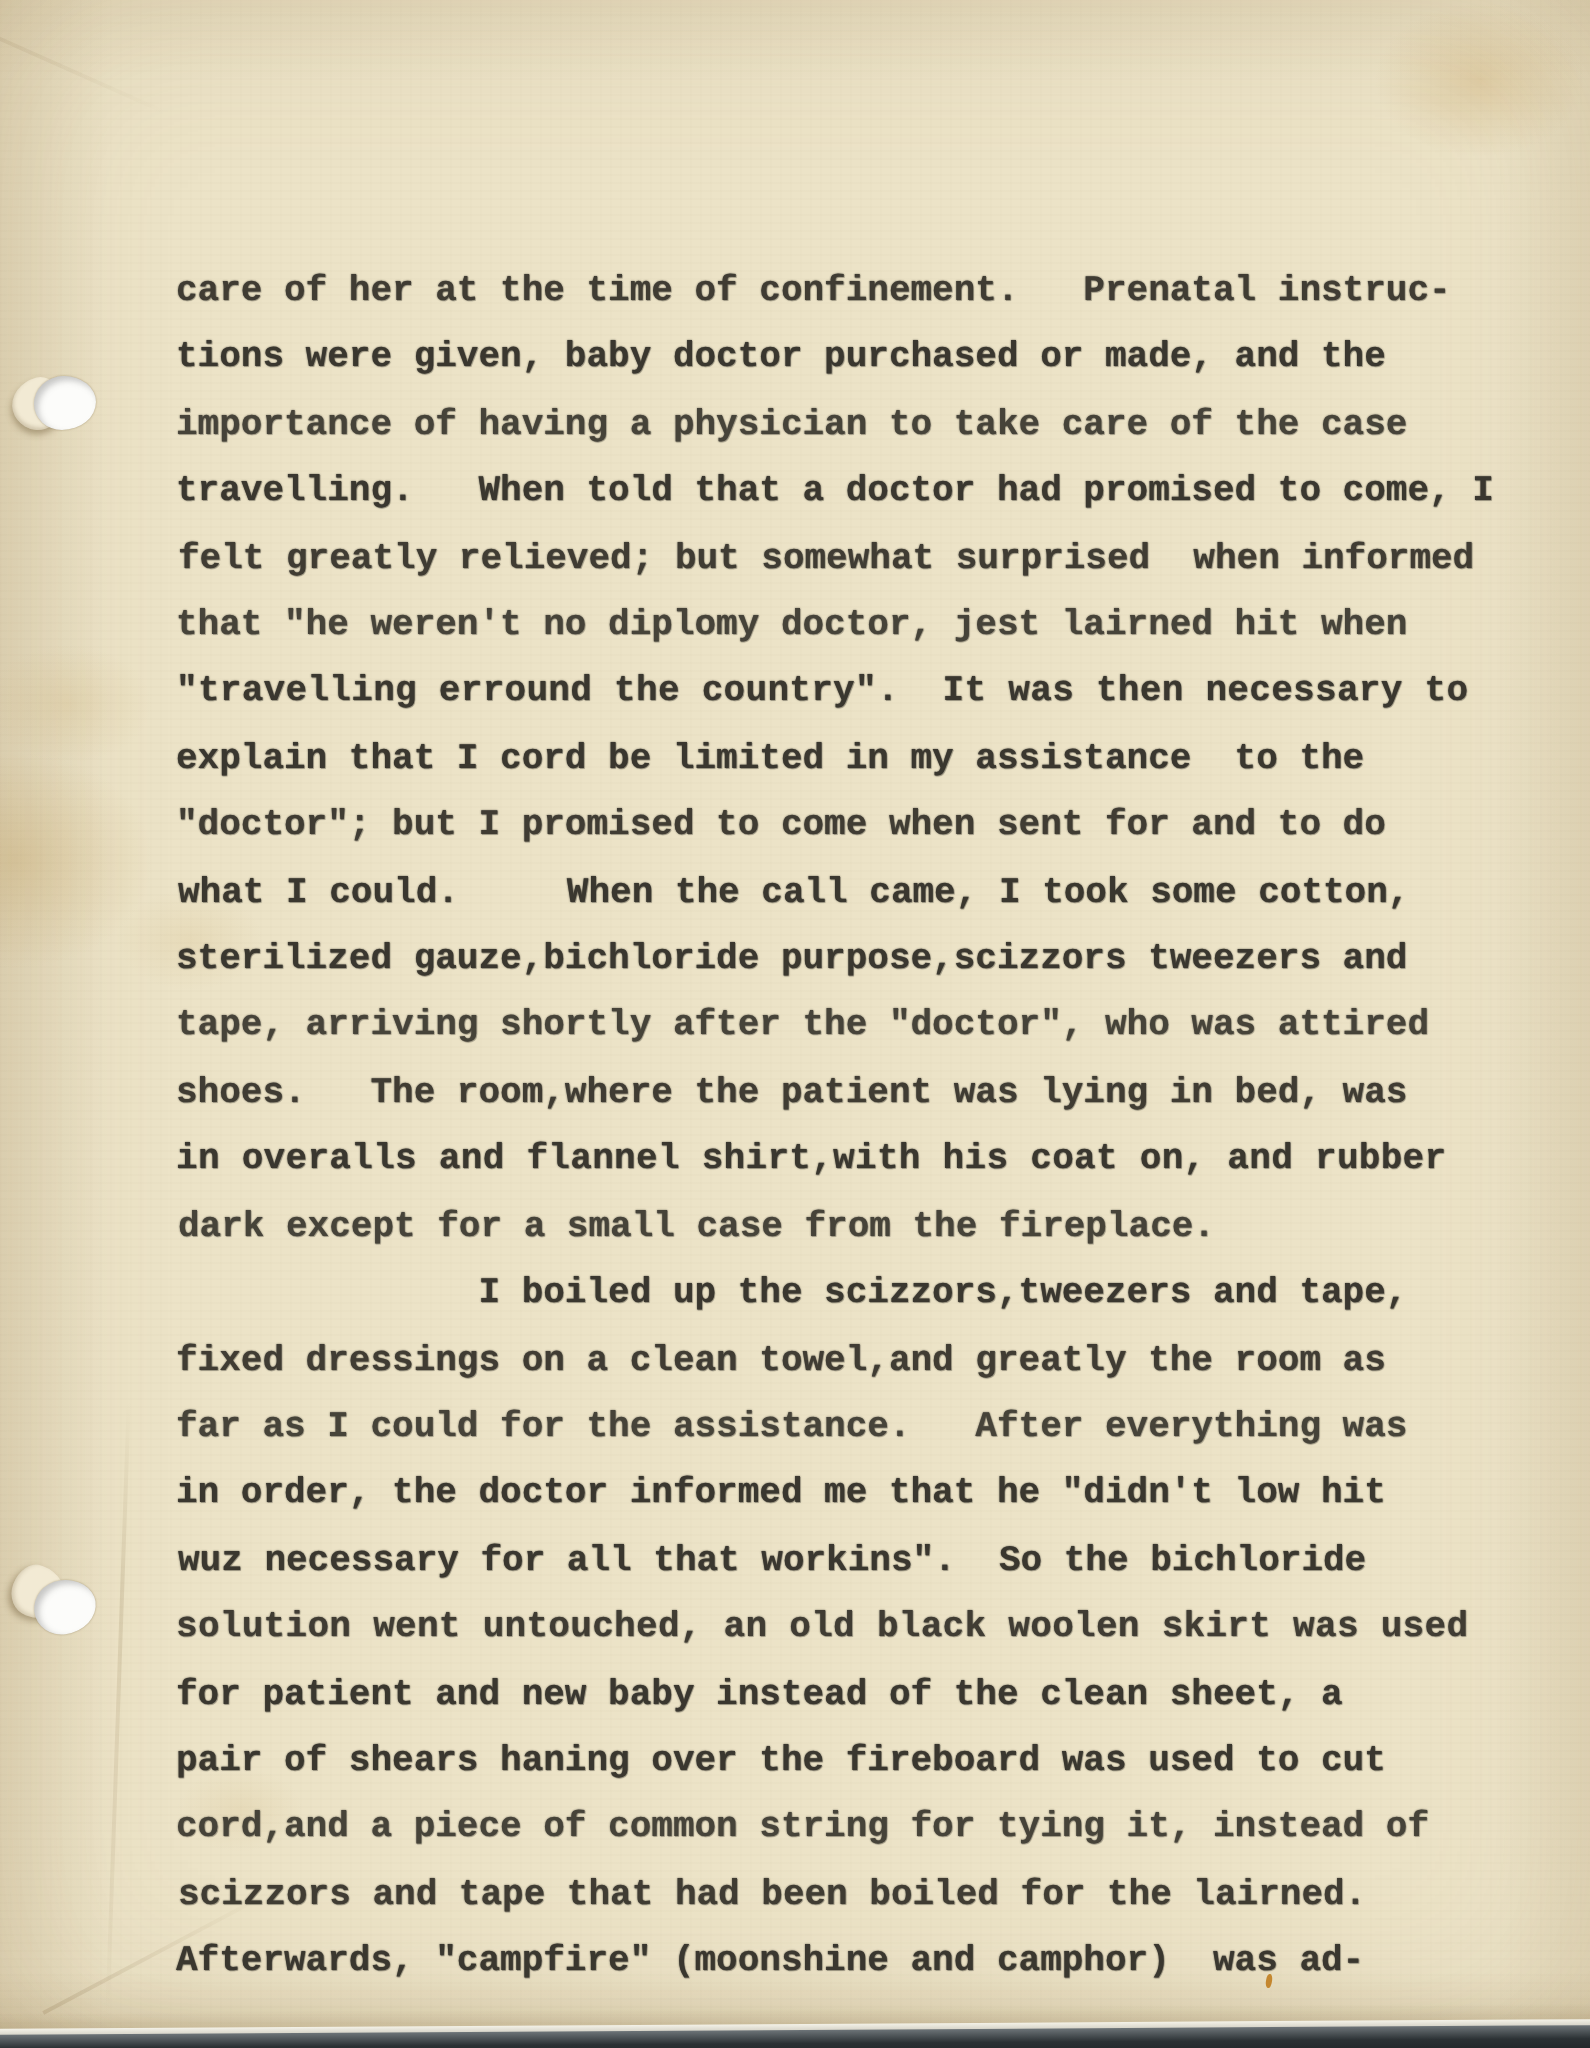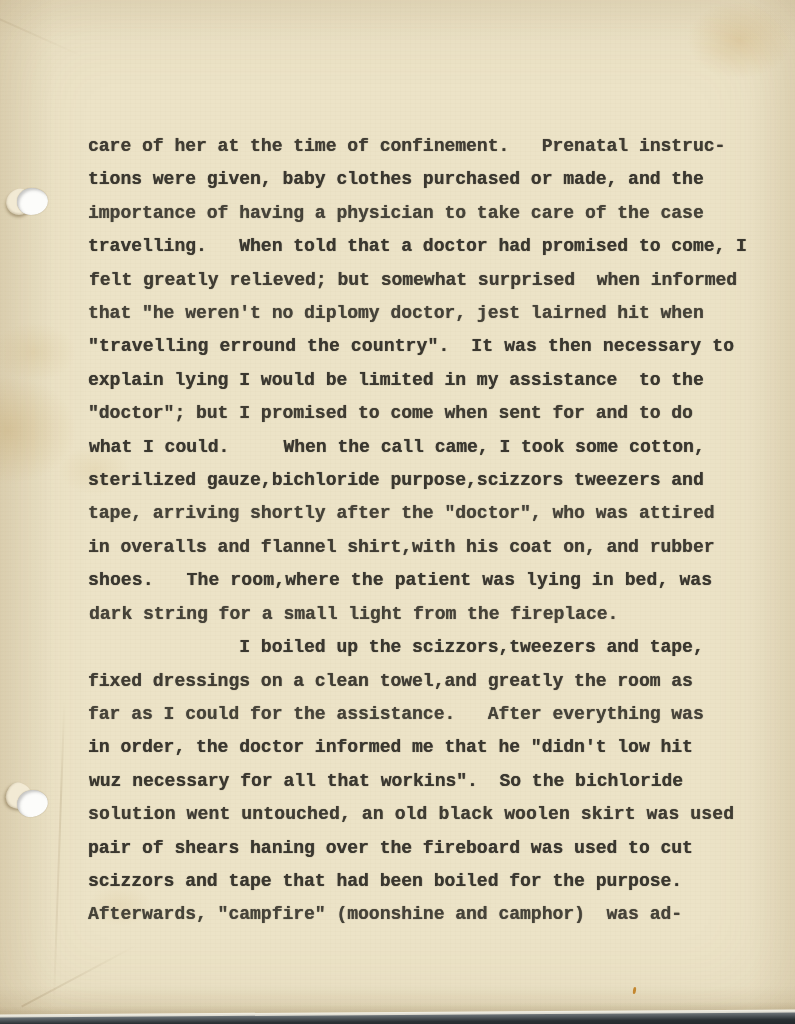--- a/index.html
+++ b/index.html
@@ -124,42 +124,44 @@
     <div class="flap"></div>
     <div class="opening"></div>
   </div>
   <div class="hole hole-bottom">
     <div class="flap"></div>
     <div class="opening"></div>
   </div>
 
   <div class="text-block">
       <div class="tl">care of her at the time of confinement.   Prenatal instruc-</div>
-      <div class="tl">tions were given, baby clothes purchased or made, and the</div>
+      <div class="tl">tions were given, baby doctor purchased or made, and the</div>
       <div class="tl">importance of having a physician to take care of the case</div>
       <div class="tl">travelling.   When told that a doctor had promised to come, I</div>
       <div class="tl">felt greatly relieved; but somewhat surprised  when informed</div>
       <div class="tl">that "he weren't no diplomy doctor, jest lairned hit when</div>
       <div class="tl">"travelling erround the country".  It was then necessary to</div>
-      <div class="tl">explain lying I would be limited in my assistance  to the</div>
+      <div class="tl">explain that I cord be limited in my assistance  to the</div>
       <div class="tl">"doctor"; but I promised to come when sent for and to do</div>
       <div class="tl">what I could.     When the call came, I took some cotton,</div>
       <div class="tl">sterilized gauze,bichloride purpose,scizzors tweezers and</div>
       <div class="tl">tape, arriving shortly after the "doctor", who was attired</div>
+      <div class="tl">shoes.   The room,where the patient was lying in bed, was</div>
       <div class="tl">in overalls and flannel shirt,with his coat on, and rubber</div>
-      <div class="tl">shoes.   The room,where the patient was lying in bed, was</div>
-      <div class="tl">dark string for a small light from the fireplace.</div>
+      <div class="tl">dark except for a small case from the fireplace.</div>
       <div class="tl">              I boiled up the scizzors,tweezers and tape,</div>
       <div class="tl">fixed dressings on a clean towel,and greatly the room as</div>
       <div class="tl">far as I could for the assistance.   After everything was</div>
       <div class="tl">in order, the doctor informed me that he "didn't low hit</div>
       <div class="tl">wuz necessary for all that workins".  So the bichloride</div>
       <div class="tl">solution went untouched, an old black woolen skirt was used</div>
+      <div class="tl">for patient and new baby instead of the clean sheet, a</div>
       <div class="tl">pair of shears haning over the fireboard was used to cut</div>
-      <div class="tl">scizzors and tape that had been boiled for the purpose.</div>
+      <div class="tl">cord,and a piece of common string for tying it, instead of</div>
+      <div class="tl">scizzors and tape that had been boiled for the lairned.</div>
       <div class="tl">Afterwards, "campfire" (moonshine and camphor)  was ad-</div>
     </div>
 
   <div class="speck"></div>
 
   <div class="paper-bottom-shadow"></div>
   <div class="paper-edge-highlight"></div>
   <div class="scan-strip"></div>
 </div>
 

